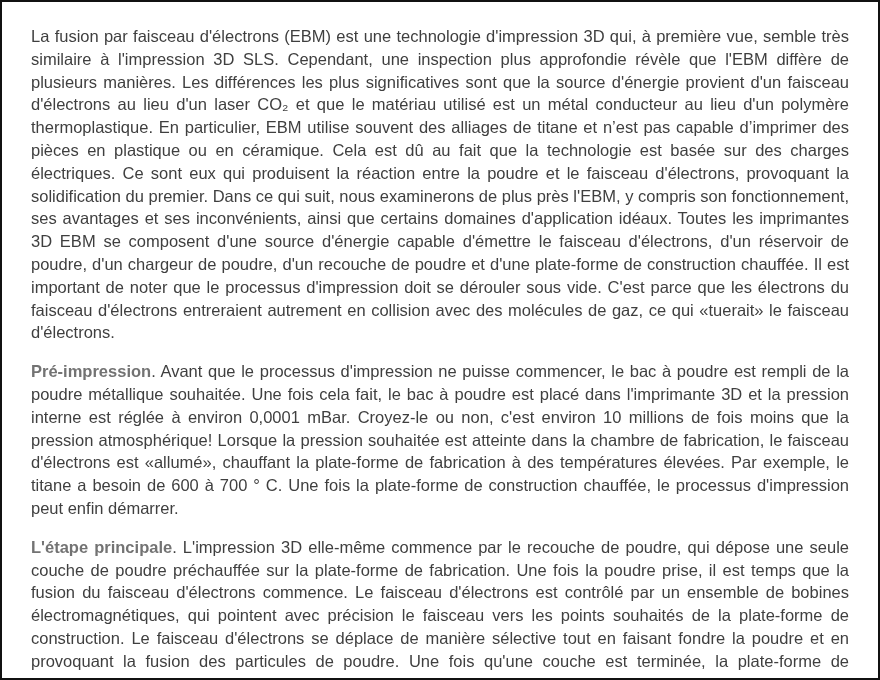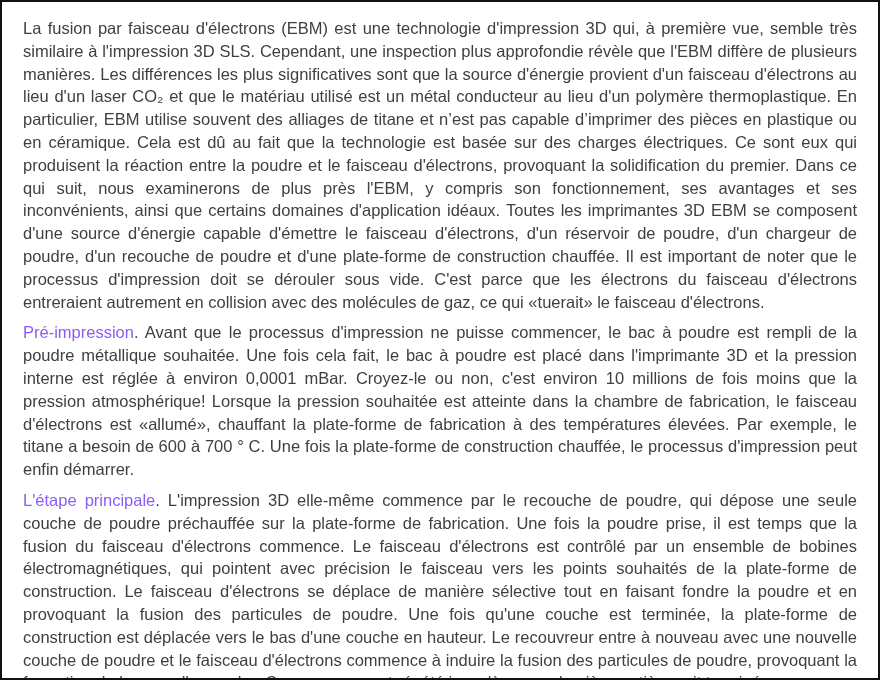--- a/index.html
+++ b/index.html
@@ -14,27 +14,27 @@
     background: #ffffff;
     border: 2px solid #111111;
     padding: 7px 13px 6px 13px;
     overflow: hidden;
     font-family: "Liberation Sans", "DejaVu Sans", sans-serif;
     font-size: 16.5px;
     line-height: 22.8px;
     color: #3f3f3f;
   }
   .para {
-    margin: 8px;
+    margin: 16px;
     text-align: justify;
     text-justify: inter-word;
   }
   .para-lead {
-    font-weight: normal;
-    color: #8b5cf6;
+    font-weight: bold;
+    color: #737373;
   }
   .para-text {
     color: #3f3f3f;
   }
 </style>
 </head>
 <body>
 
 <div class="page">
 

